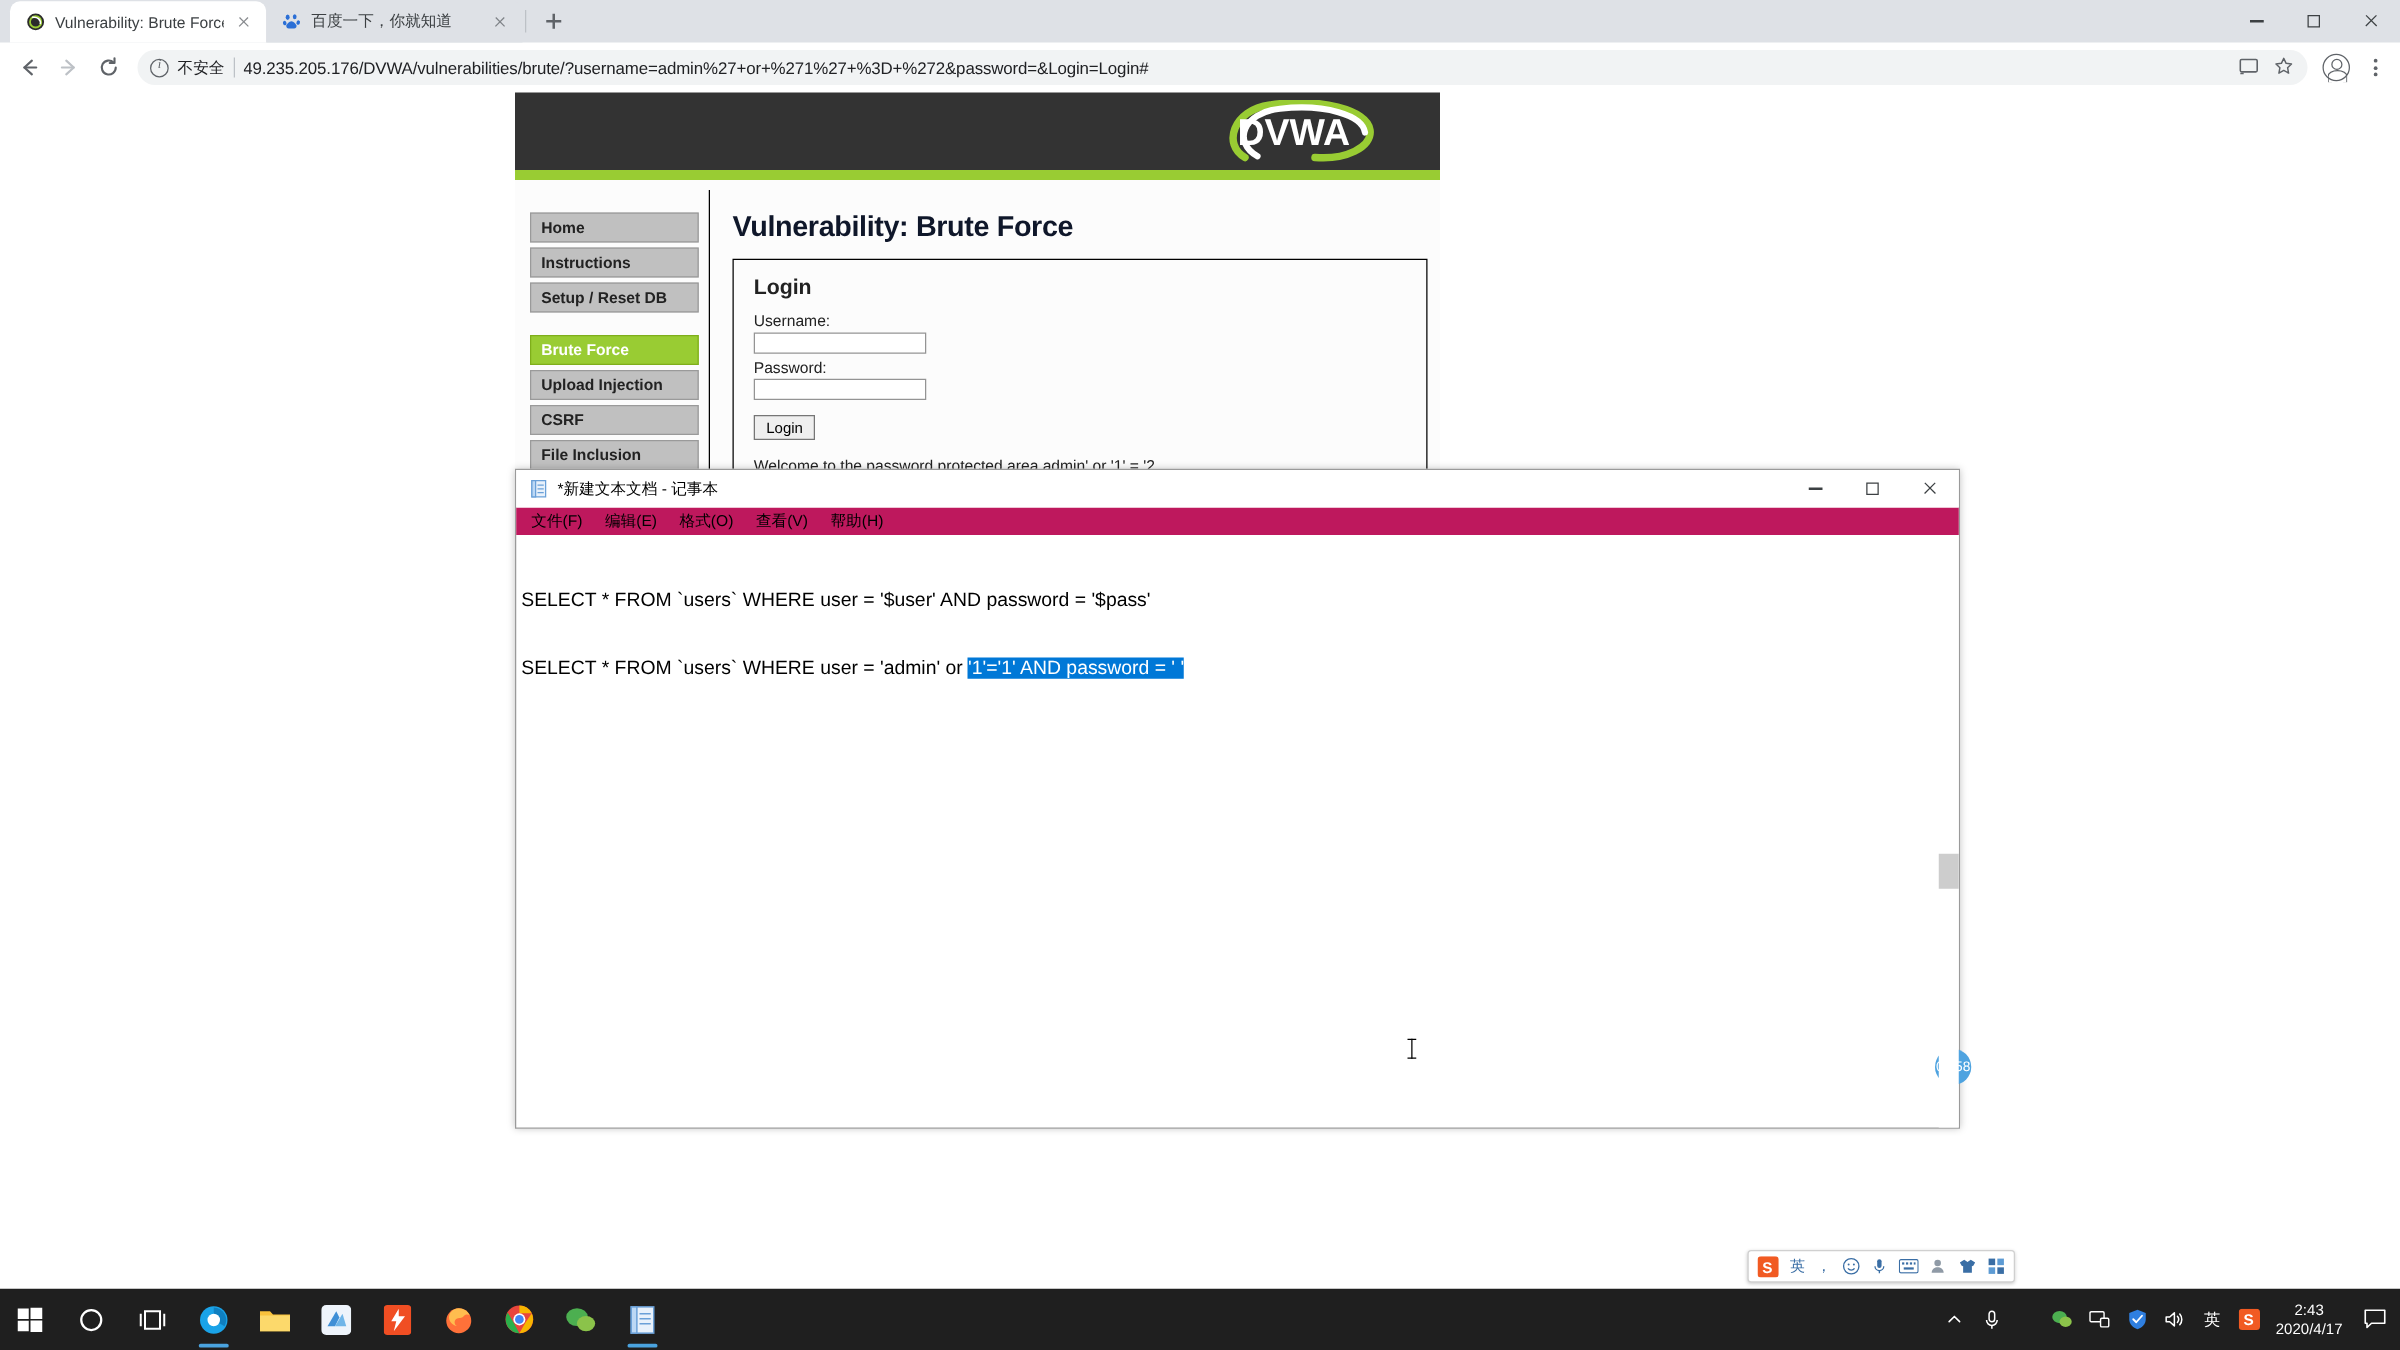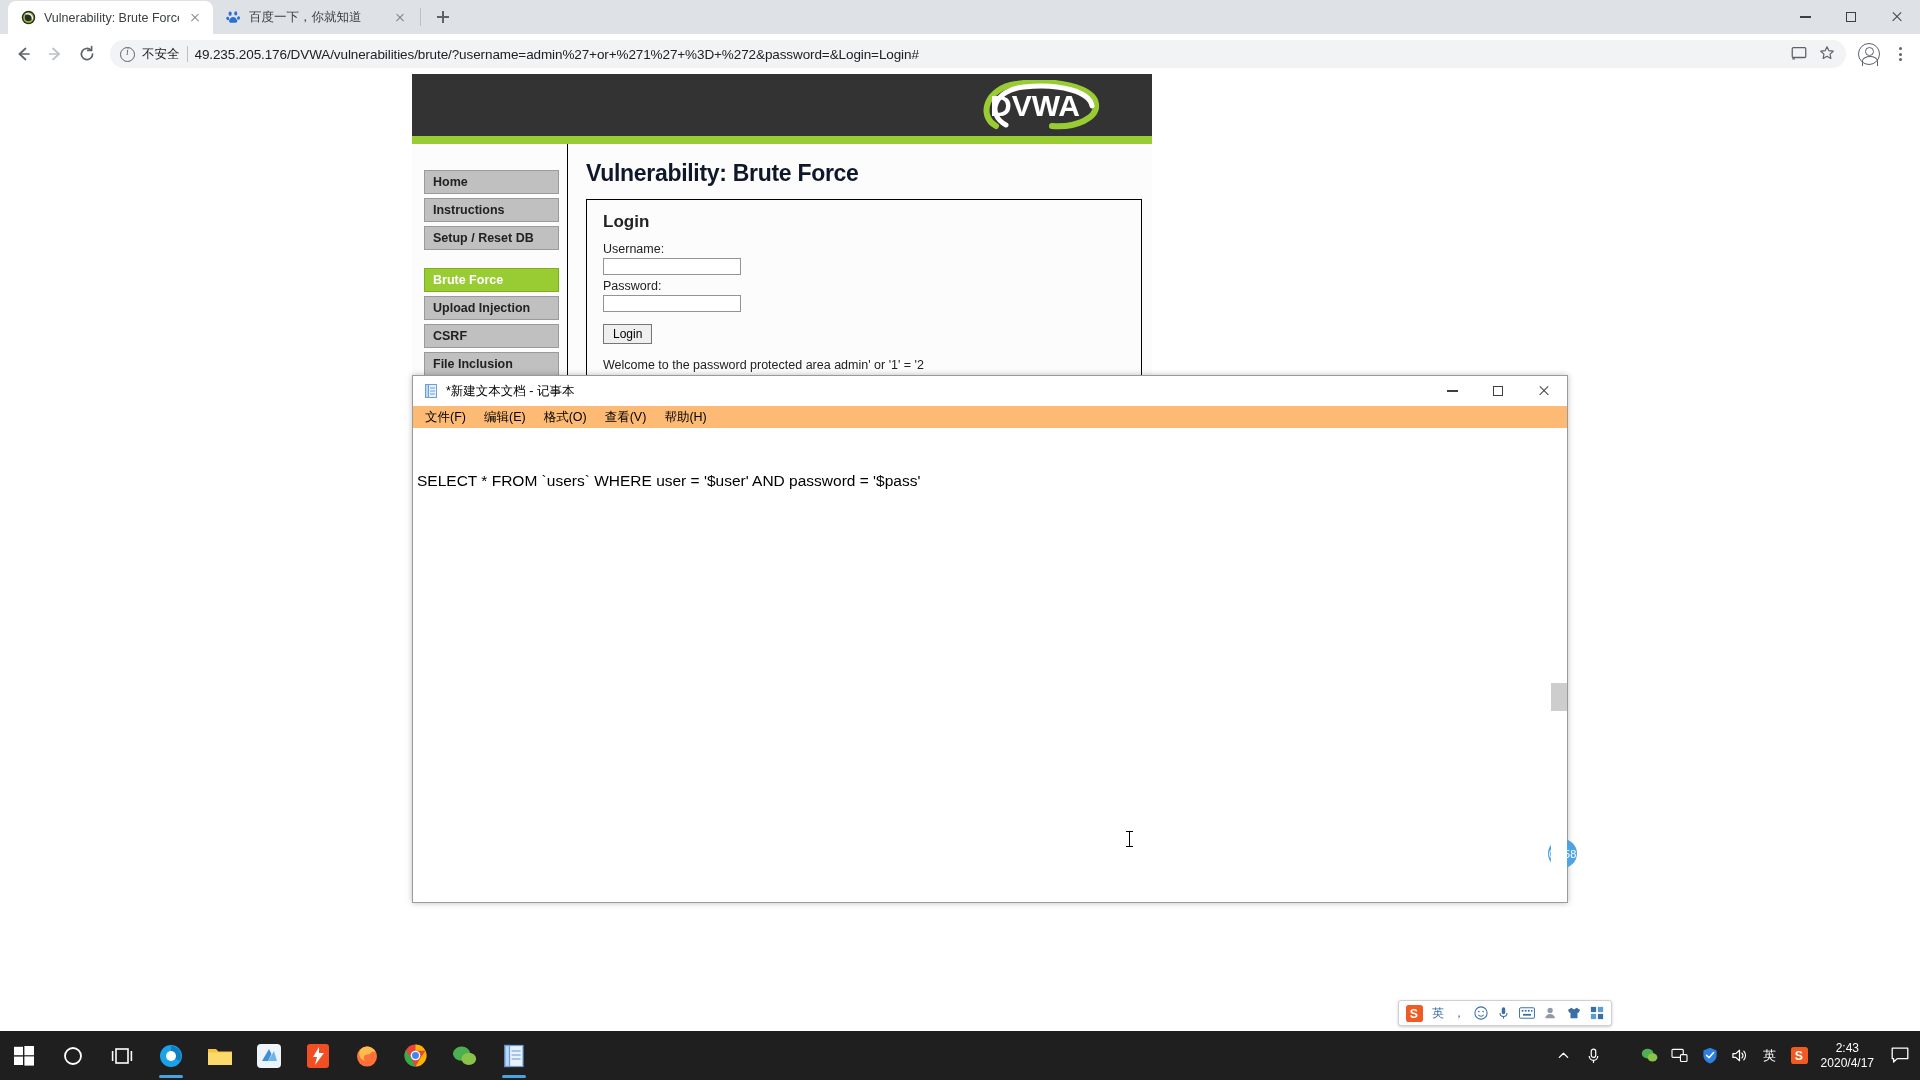--- a/index.html
+++ b/index.html
@@ -65,21 +65,21 @@
   .profile::after{content:"";position:absolute;left:2.6px;top:12px;width:14px;height:9px;border-radius:50% 50% 0 0;border:1.6px solid #5f6368;border-bottom:none;}
   .kebab { width:24px;height:24px;display:flex;flex-direction:column;align-items:center;justify-content:center;gap:2.6px;}
   .kebab i { width:3px;height:3px;border-radius:50%;background:#5f6368;display:block;}
 
   
   .viewport { position:absolute; left:0; top:74px; width:1920px; height:957px; background:#ffffff; }
   .pagewrap { position:absolute; left:412px; top:0; width:740px; }
   .dvwa-header { height:62px; background:#333333; position:relative; }
   .dvwa-logo { position:absolute; right:50px; top:6px; width:120px; height:50px; }
   .greenbar { height:8px; background:#9c3; }
-  .dvwa-body { background:#fcfcfc; display:flex; }
+  .dvwa-body { background:#fcfcfc; display:flex;align-items:center; }
   .sidebar { width:155px; padding:26px 8px 0 12px; background:#fcfcfc; }
   .menu-item {
     display:block; background:#c0c0c0; border:1px solid #9a9a9a;
     font-size:12.5px; font-weight:bold; color:#222; padding:4px 8px; margin-bottom:4px;
     font-family:"Liberation Sans", sans-serif;
   }
   .menu-item.active { background:#9c3; color:#ffffff; border-color:#7fae1b; }
   .menu-gap { height:14px; }
   .content { flex:1 1 auto; border-left:1px solid #000; padding:16px 10px 0 18px; background:#fcfcfc; }
   .page-title { font-size:23px; font-weight:bold; color:#0f172a; letter-spacing:-0.3px; margin-bottom:12px; }
@@ -97,21 +97,21 @@
   
   .notepad {
     position:absolute; left:412px; top:375px; width:1156px; height:528px;
     background:#ffffff; border:1px solid #9a9a9a; box-shadow:0 0 6px rgba(0,0,0,.25);
   }
   .np-title { height:30px; background:#ffffff; display:flex; align-items:center; padding-left:10px; position:relative; }
   .np-icon { width:16px; height:16px; margin-right:7px; position:relative; }
   .np-title-text { font-size:12.5px; color:#000; }
   .np-wc { position:absolute; right:0; top:0; height:30px; display:flex; }
   .npc { width:46px; height:30px; display:flex; align-items:center; justify-content:center; }
-  .np-menu { height:22px; display:flex; align-items:center; gap:18px; padding-left:12px; font-size:12.5px; color:#000; background:#fdba74; }
+  .np-menu { height:22px; display:flex; align-items:center; gap:18px; padding-left:12px; font-size:12.5px; color:#000; background:#be185d; }
   .np-text { padding:8px 0 0 4px; font-size:15.5px; color:#000; line-height:18px; white-space:pre; font-family:"Liberation Sans", sans-serif; }
   .sel { background:#0078d7; color:#ffffff; }
   .np-caret { position:absolute; left:716px; top:455px; width:1px; height:16px; background:#000; }
   .np-caret::before, .np-caret::after { content:""; position:absolute; left:-3px; width:7px; height:1px; background:#000; }
   .np-caret::before { top:0; } .np-caret::after { bottom:0; }
   .np-badge {
     position:absolute; left:1135px; top:463px; width:29px; height:29px; border-radius:50%;
     background:#4ea3e0; color:#fff; font-size:11px; display:flex; align-items:center; justify-content:center;
   }
   .np-scroll { position:absolute; right:0; top:52px; width:16px; bottom:0; background:#fff; }
@@ -334,20 +334,21 @@
     <div class="np-menu">
       <span>文件(F)</span>
       <span>编辑(E)</span>
       <span>格式(O)</span>
       <span>查看(V)</span>
       <span>帮助(H)</span>
     </div>
 
     <div class="np-text">
       <div><span>SELECT * FROM `users` WHERE user = '$user' AND password = '$pass'</span></div>
+      <div><span>SELECT * FROM `users` WHERE user = 'admin' or </span><span class="sel">'1'='1' AND password = ' '</span></div>
     </div>
 
     <div class="np-caret"></div>
     <div class="np-badge">03:58</div>
 
     <div class="np-scroll">
       <div class="np-scroll-thumb" style="top:255px;height:28px;"></div>
     </div>
   </div>
 

